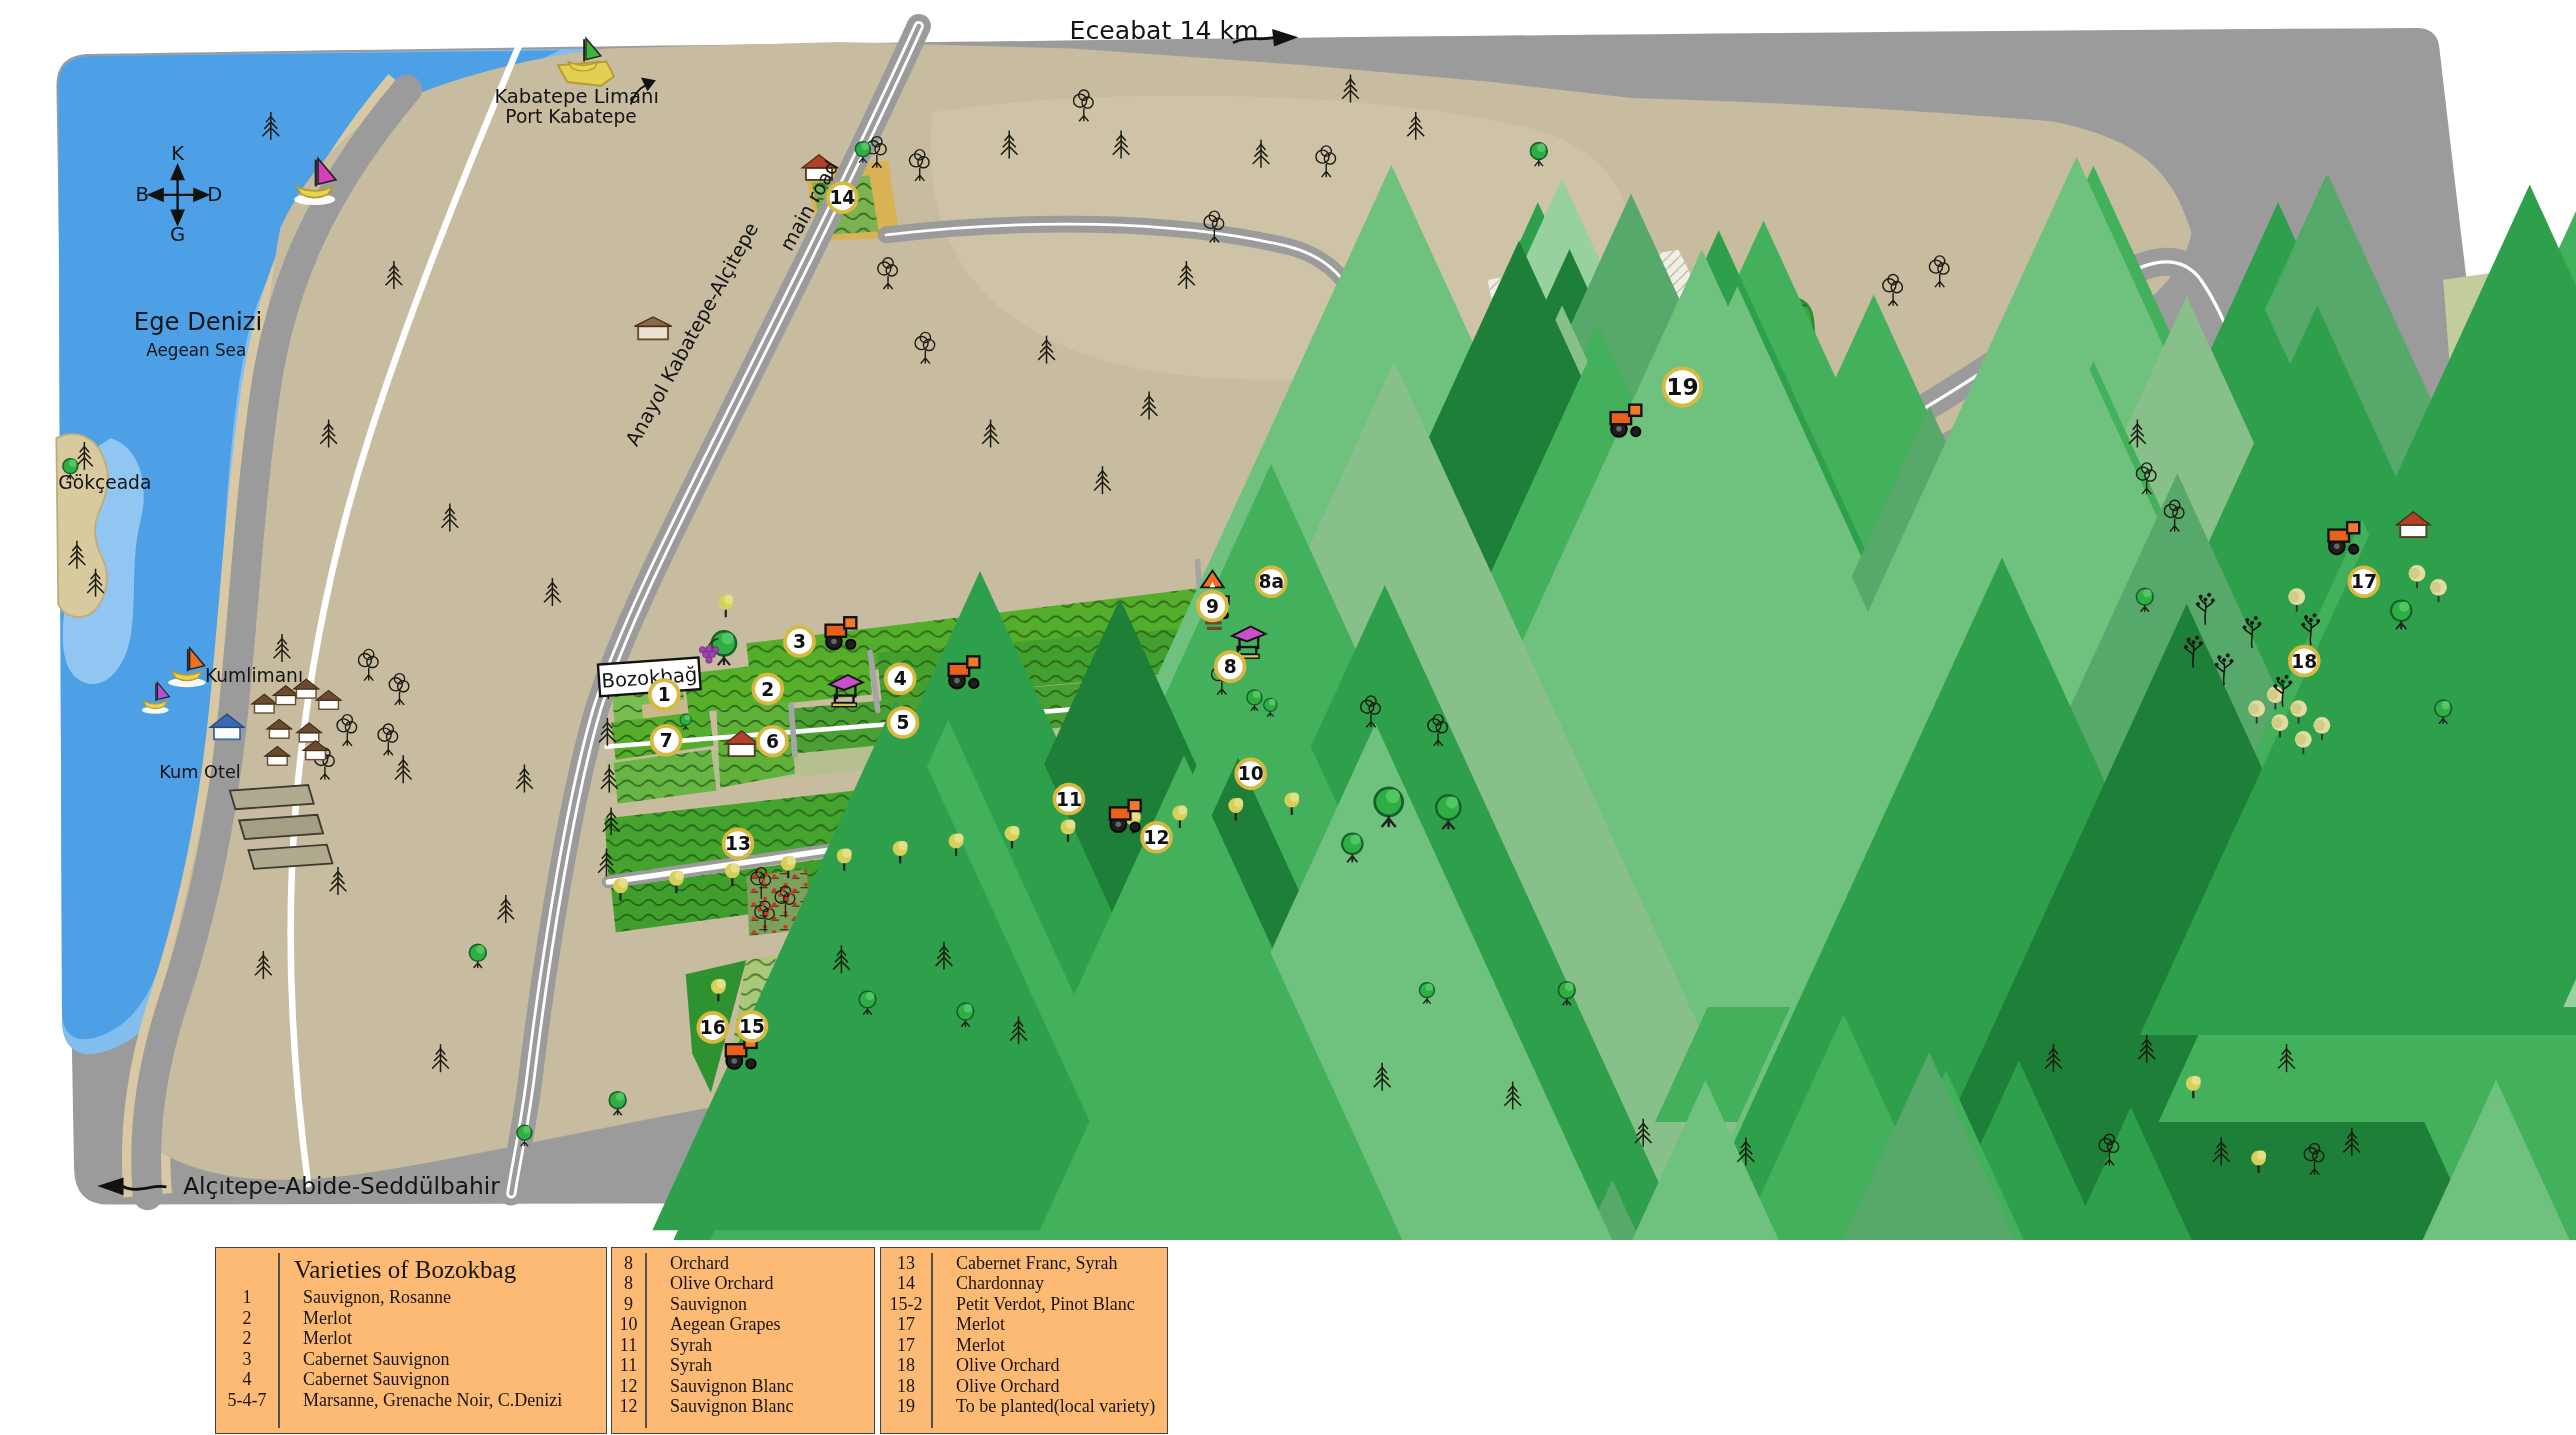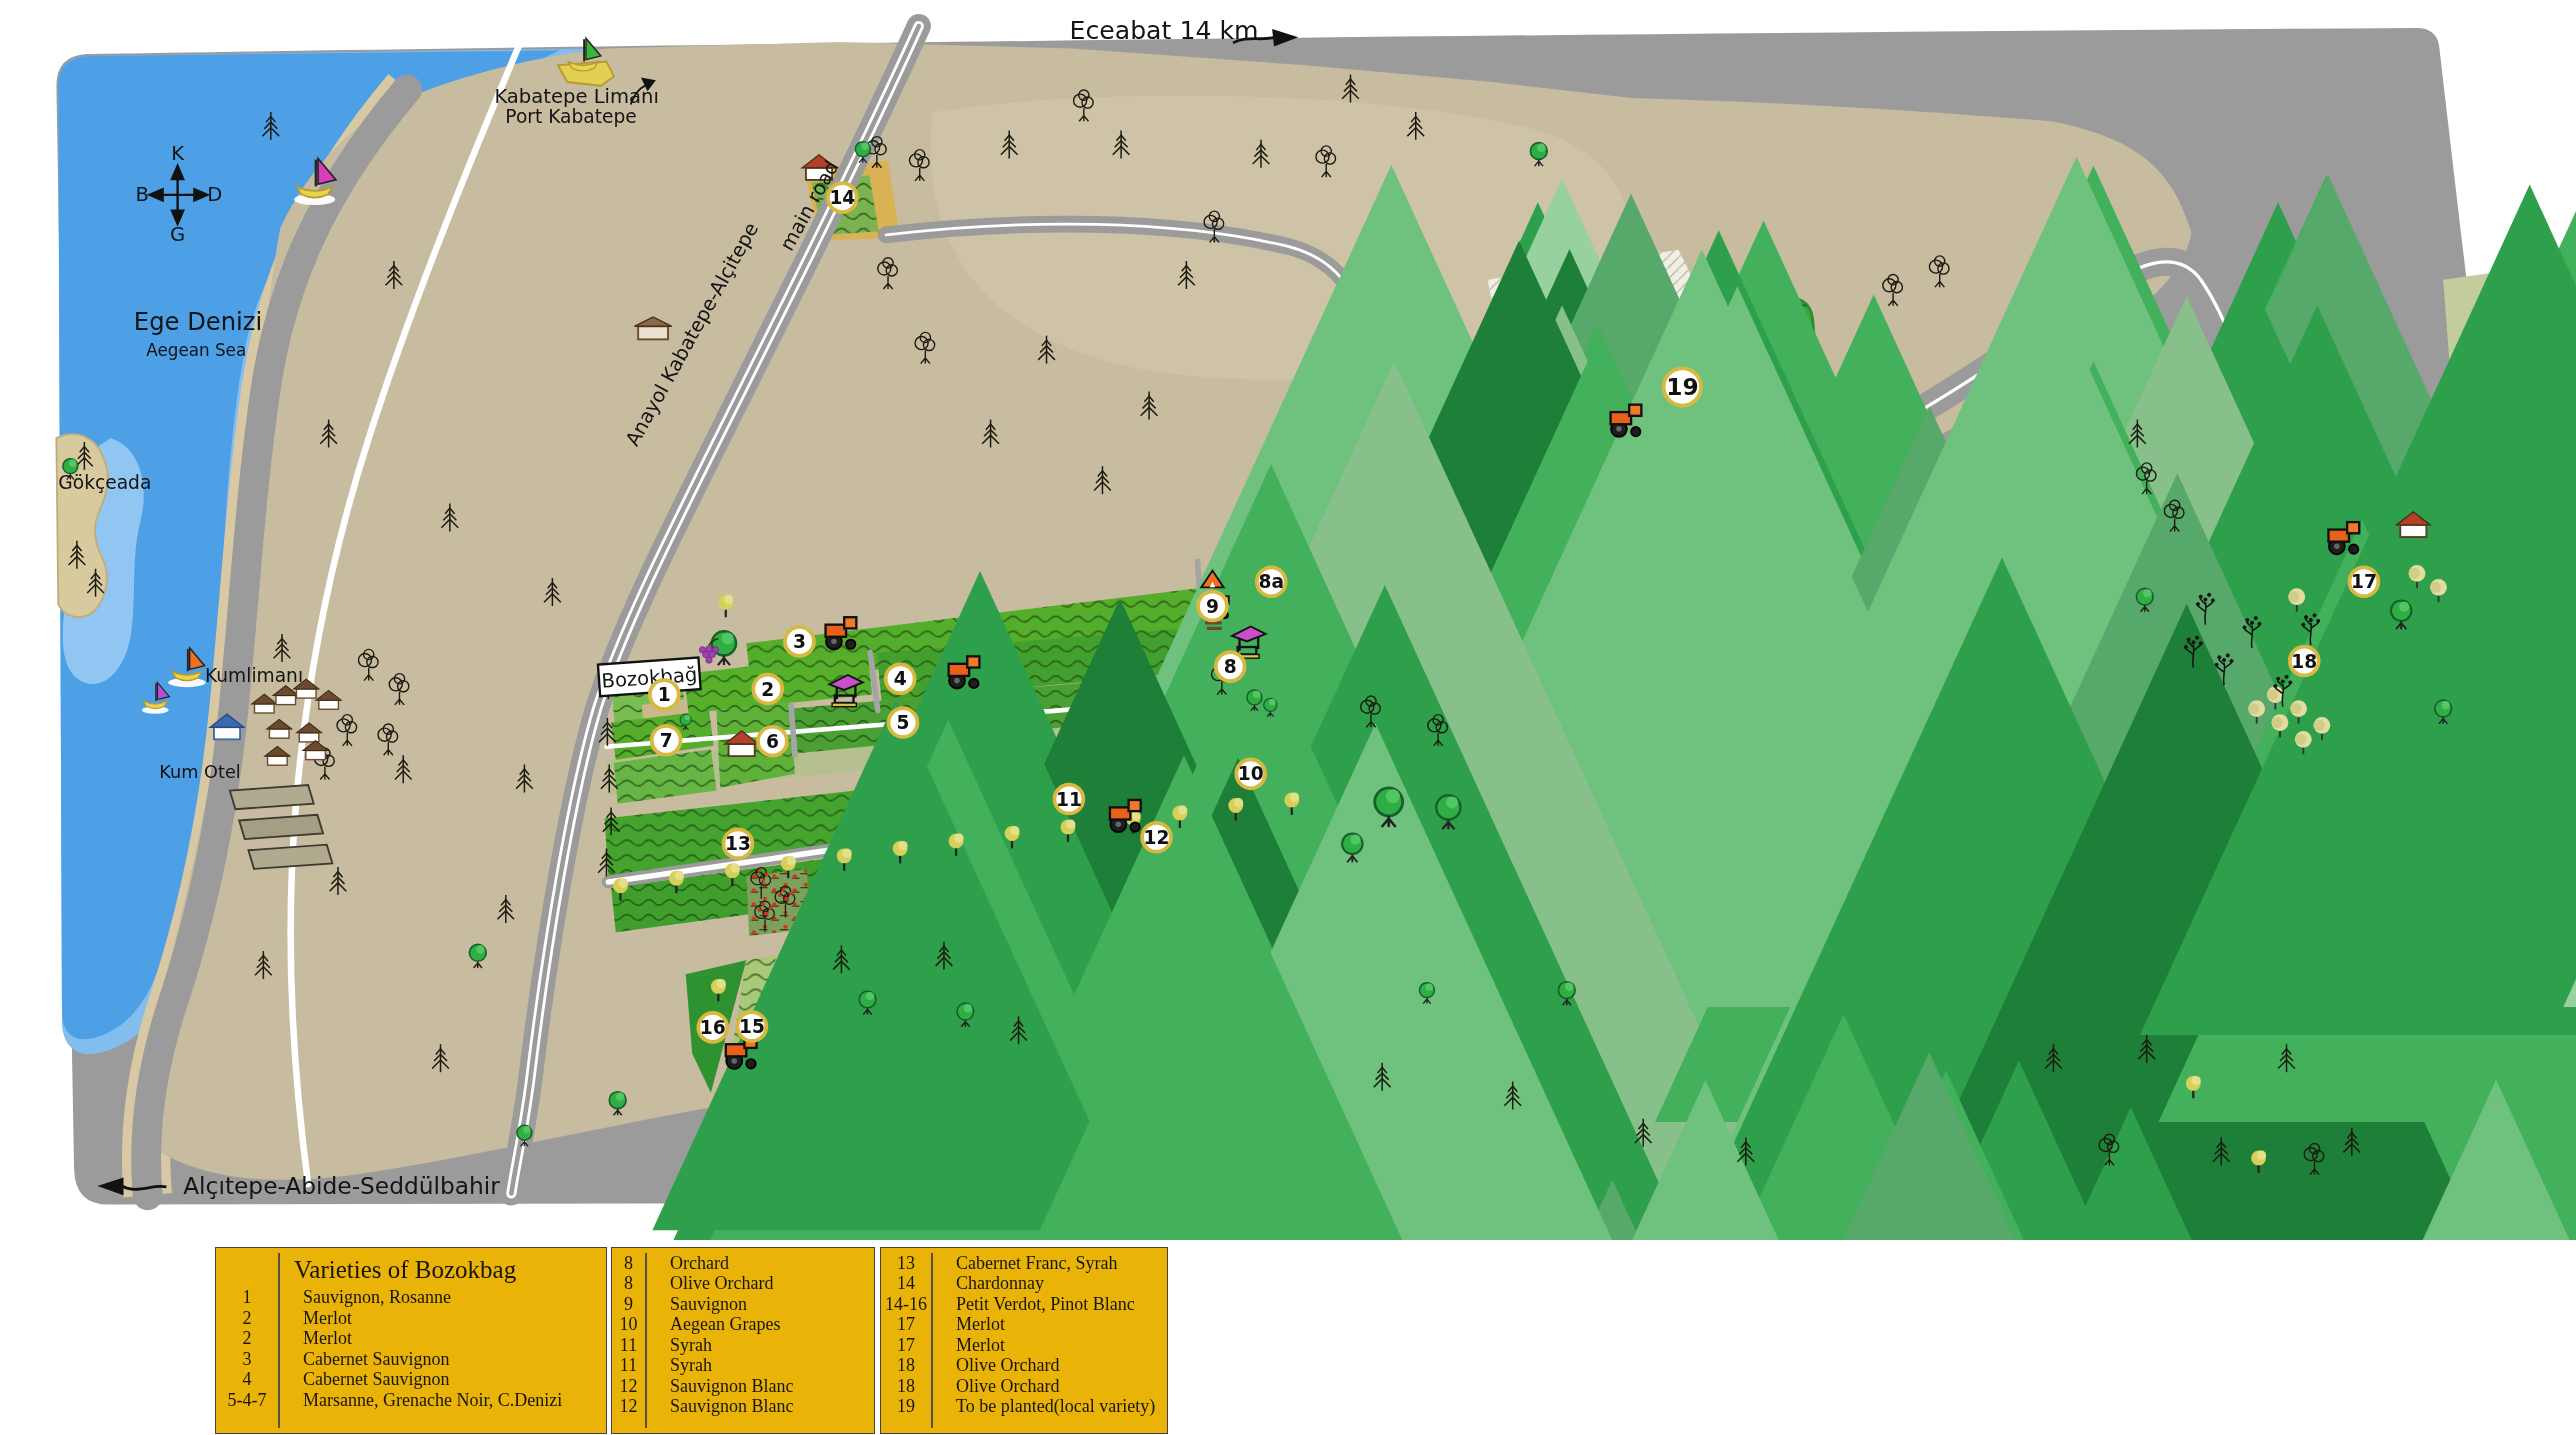--- a/index.html
+++ b/index.html
@@ -4,21 +4,21 @@
 <style>
   html,body{margin:0;padding:0;background:#fff;}
   .stage{position:relative;width:2576px;height:1435px;background:#ffffff;overflow:hidden;
          font-family:"DejaVu Sans",sans-serif;}
   svg text{user-select:none;}
   .hand{font-family:"DejaVu Sans",sans-serif;fill:#141414;}
   .mk-c{fill:#ffffff;stroke:#d9b83f;stroke-width:4;}
   .mk-t{font:700 20px "DejaVu Sans",sans-serif;text-anchor:middle;fill:#111;}
   .mk-t.big{font-size:25px;}
   
-  .lbox{position:absolute;top:1247px;height:187px;background:#eab308;border:1.9px solid #46423c;
+  .lbox{position:absolute;top:1247px;height:187px;background:#fdba74;border:1.9px solid #46423c;
         box-sizing:border-box;color:#171513;font-family:"Liberation Serif",serif;}
   .ltitle{font-size:25px;margin:8.4px 0 2.8px 78px;}
   .lrows{display:flex;flex-direction:column;padding-top:4.7px;}
   .lbox1 .lrows{padding-top:0;}
   .lrow{display:flex;line-height:20.5px;font-size:18px;}
   .lnum{flex:none;text-align:center;}
   .lbox1 .lnum{width:62px;}
   .lbox2 .lnum{width:33px;}
   .lbox3 .lnum{width:50px;}
   .lval{padding-left:25px;}
@@ -835,21 +835,21 @@
         <span class="lnum">13</span>
         <span class="lval">Cabernet Franc, Syrah</span>
       </div>
 
       <div class="lrow">
         <span class="lnum">14</span>
         <span class="lval">Chardonnay</span>
       </div>
 
       <div class="lrow">
-        <span class="lnum">14-16</span>
+        <span class="lnum">15-2</span>
         <span class="lval">Petit Verdot, Pinot Blanc</span>
       </div>
 
       <div class="lrow">
         <span class="lnum">17</span>
         <span class="lval">Merlot</span>
       </div>
 
       <div class="lrow">
         <span class="lnum">17</span>

